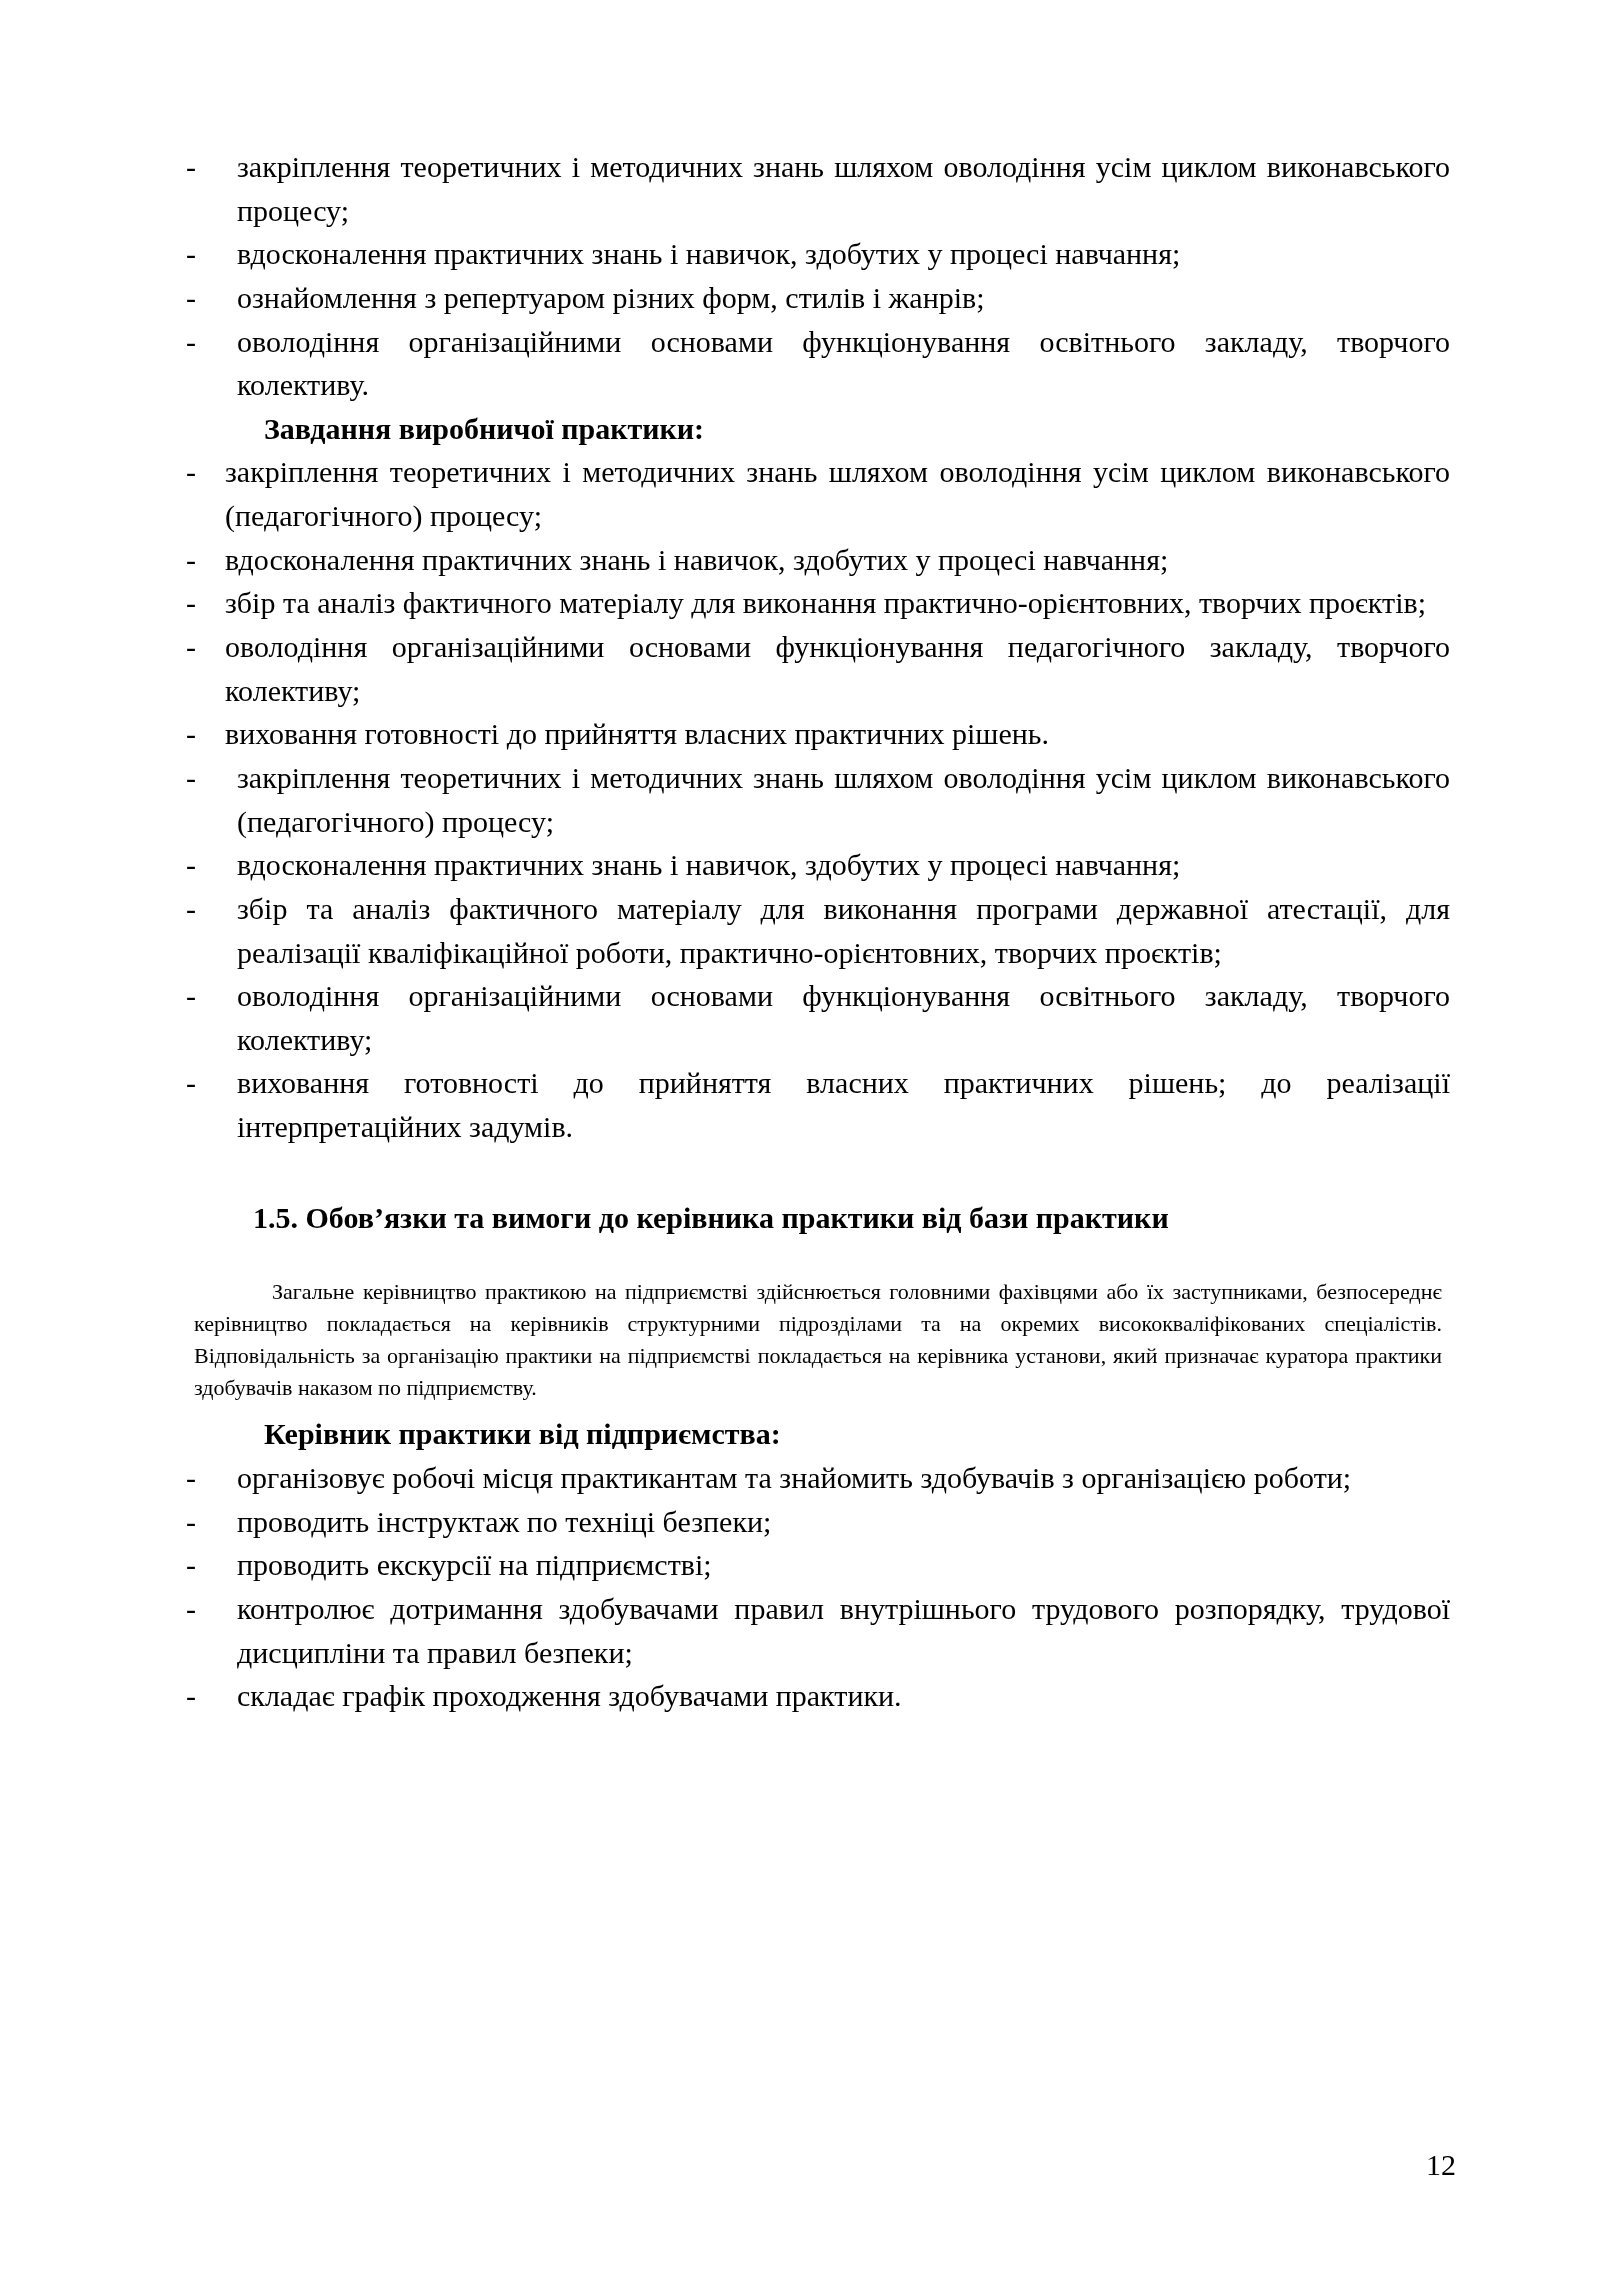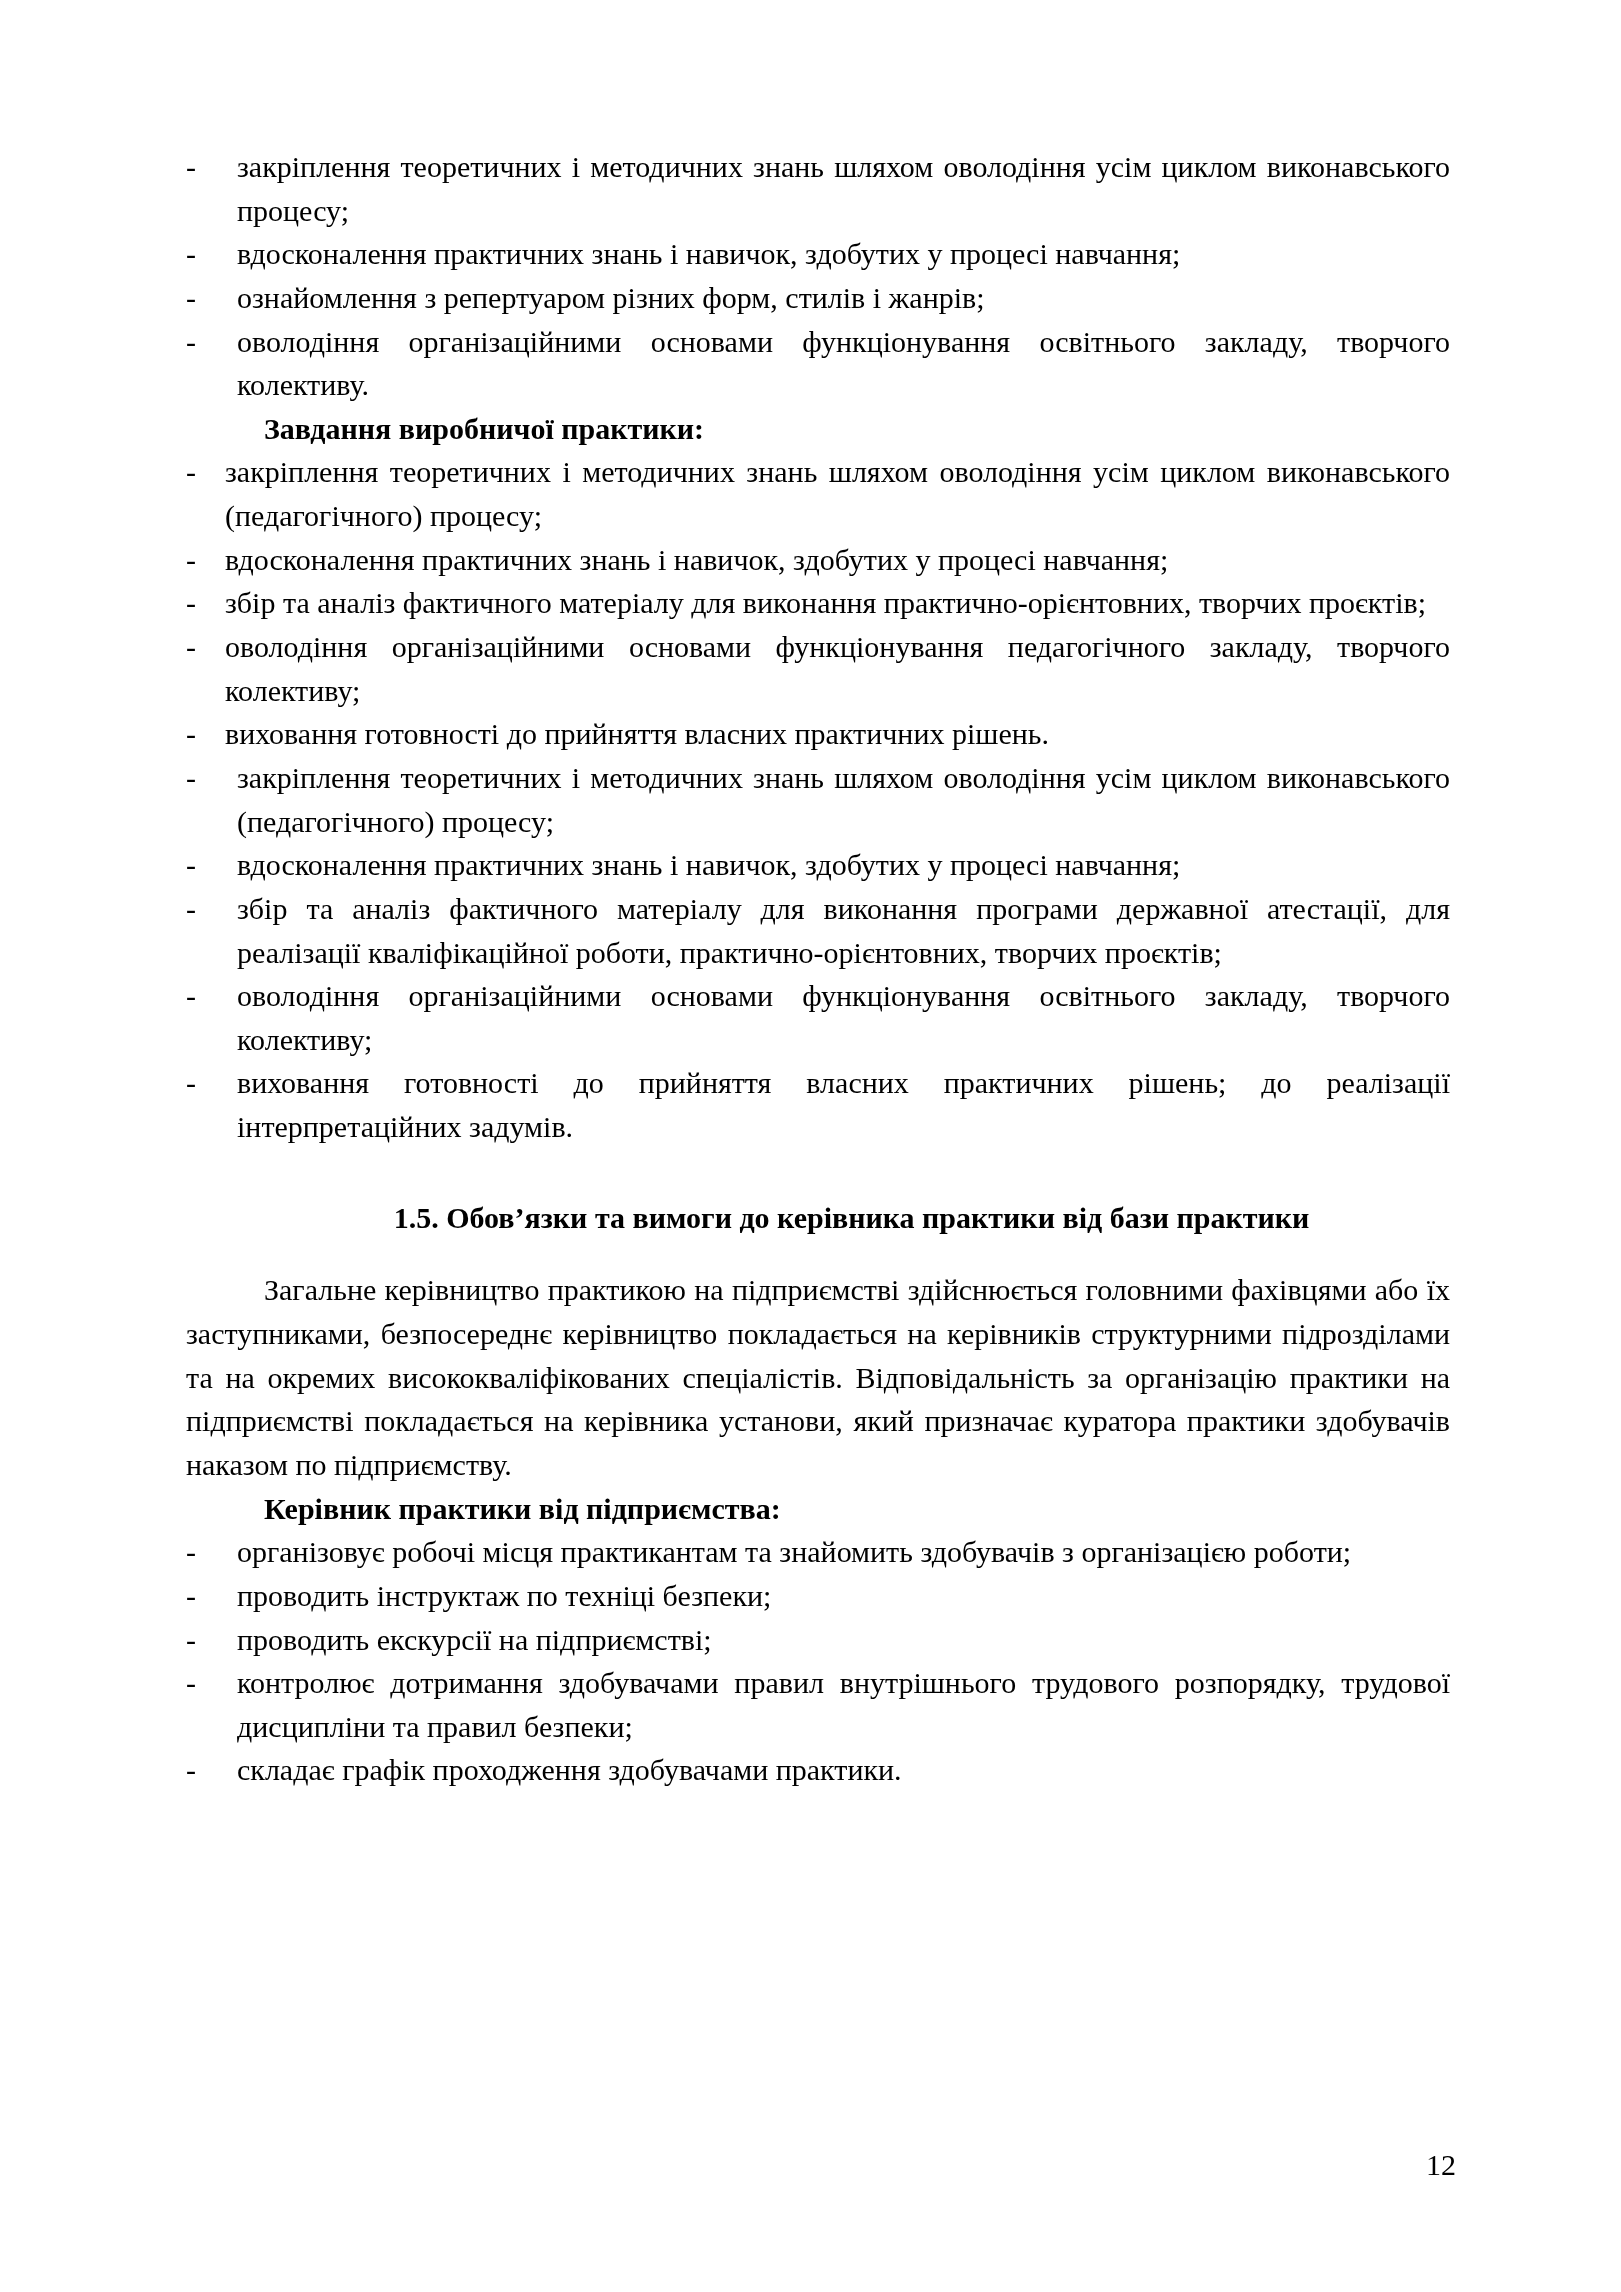--- a/index.html
+++ b/index.html
@@ -69,28 +69,28 @@
     font-family: Liberation Serif, serif;
   }
 
   
   .sec-heading {
     font-size: 30px;
     font-weight: bold;
     line-height: 1.455;
     margin: 0;
     padding-left: 67px;
-    text-align: center;
+    text-align: left;
   }
 
   
   .body-par {
-    font-size: 30px;
-    line-height: 1.455;
-    margin: 0;
+    font-size: 22px;
+    line-height: 1.455;
+    margin: 8px;
     text-align: justify;
     text-justify: inter-word;
     text-indent: 78px;
   }
   .sp-md { height: 29px; }
   .sp-lg { height: 47px; }
 
   
   .page-number {
     position: absolute;

